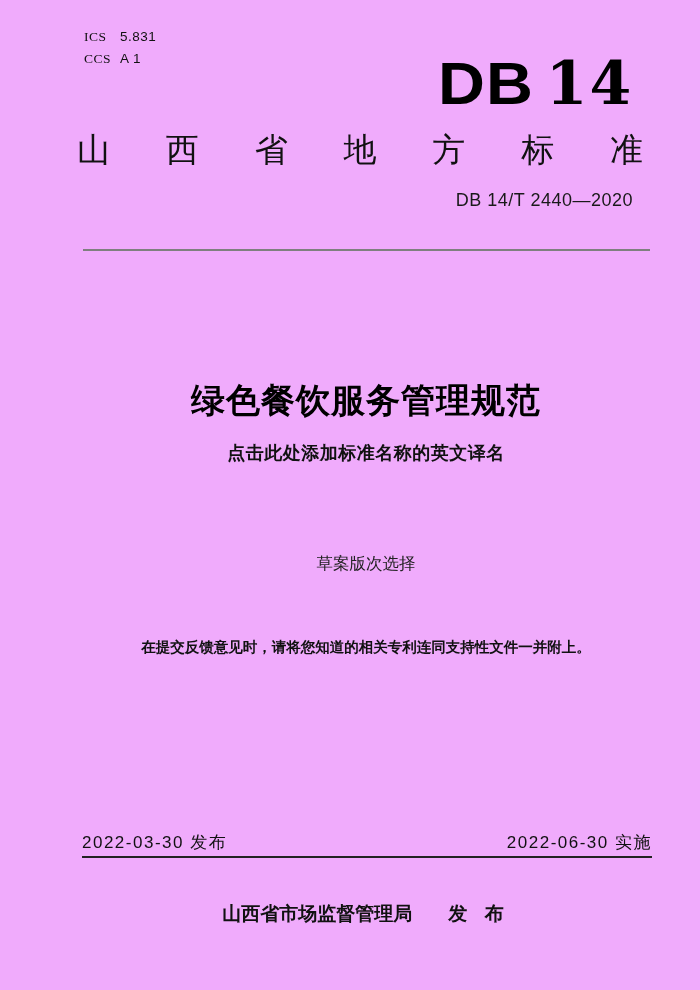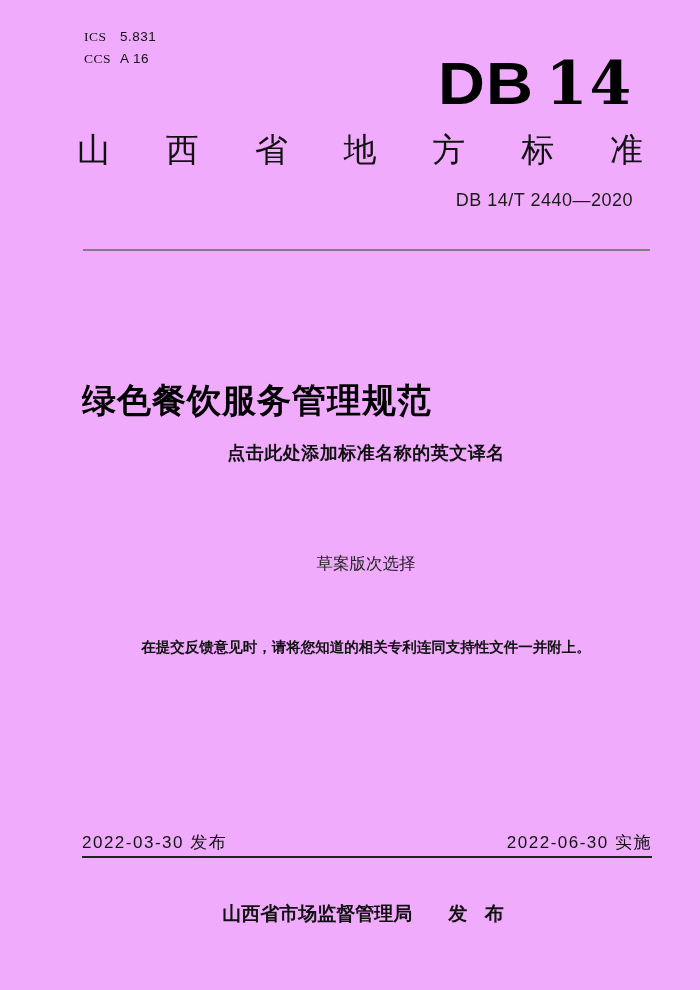--- a/index.html
+++ b/index.html
@@ -98,21 +98,21 @@
     height: 2px;
     background: #7f7f7f;
   }
 
   
   .doc-title {
     position: absolute;
     top: 378px;
     left: 82px;
     width: 568px;
-    text-align: left;
+    text-align: center;
     font-size: 34px;
     font-weight: bold;
     letter-spacing: 1px;
     color: #000;
   }
 
   
   .doc-subtitle {
     position: absolute;
     top: 441px;
@@ -197,21 +197,21 @@
 
 <div class="page">
 
   <div class="ics-block">
     <div class="ics-row">
       <span class="lbl">ICS</span>
       <span class="val">5.831</span>
     </div>
     <div class="ics-row">
       <span class="lbl">CCS</span>
-      <span class="val">A 16</span>
+      <span class="val">A 1</span>
     </div>
   </div>
 
   <div class="db-logo">
     <span class="db-prefix">DB</span><span class="db-number">14</span>
   </div>
 
   <div class="standard-name">
     <span>山</span>
     <span>西</span>

